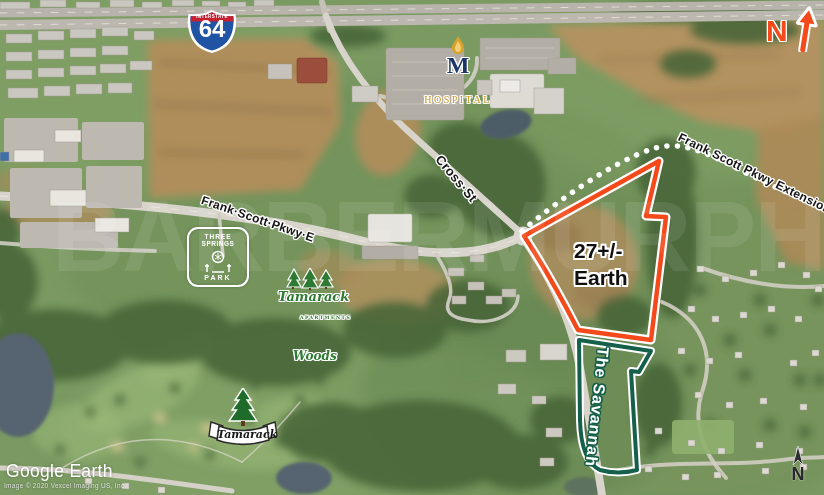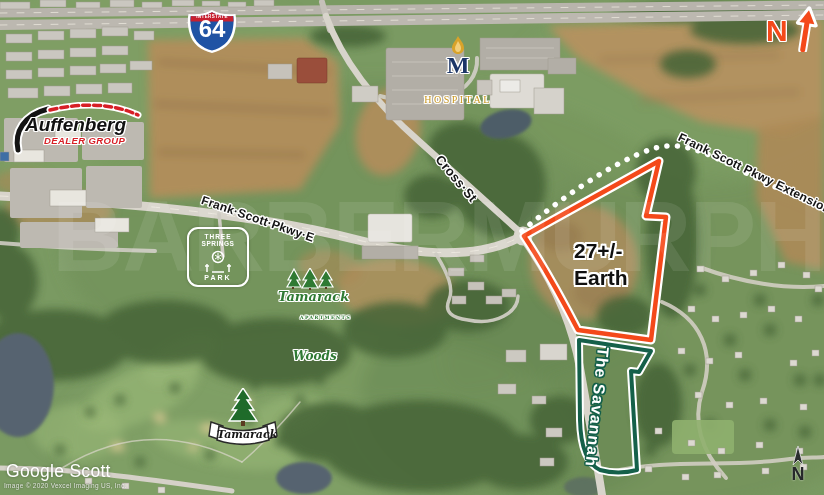--- a/index.html
+++ b/index.html
@@ -351,30 +351,20 @@
   <div id="shield" class="abs">
     <svg width="50" height="45" viewBox="0 0 50 45">
       <path d="M25,1 C19,4.5 11,6 1.5,5 C1.5,5 -0.5,14 2.5,24 C5.5,35 14,41.5 25,44 C36,41.5 44.5,35 47.5,24 C50.5,14 48.5,5 48.5,5 C39,6 31,4.5 25,1 Z" fill="#ffffff"></path>
       <path d="M25,3.2 C19.5,6.2 12,7.7 3.6,7 C3.3,9.5 3,15.5 4.8,22.8 C7.5,32.8 15,38.9 25,41.6 C35,38.9 42.5,32.8 45.2,22.8 C47,15.5 46.7,9.5 46.4,7 C38,7.7 30.5,6.2 25,3.2 Z" fill="#2053a4"></path>
       <path d="M4,7 C12.3,7.7 19.6,6.2 25,3.2 C30.4,6.2 37.7,7.7 46,7 C46.3,9 46.5,11 46.4,12.6 L3.6,12.6 C3.5,11 3.7,9 4,7 Z" fill="#c8202f"></path>
     </svg>
     <div class="banner abs nowrap">INTERSTATE</div>
     <div class="num abs nowrap">64</div>
   </div>
 
-  <div id="auff" class="abs">
-    <svg width="142" height="56" viewBox="0 0 142 56">
-      <path d="M10,48 C6,30 16,13 40,7" stroke="#ffffff" stroke-width="9" fill="none" stroke-linecap="round"></path>
-      <path d="M10,48 C6,30 16,13 40,7" stroke="#141414" stroke-width="5" fill="none" stroke-linecap="round"></path>
-      <path d="M42,8 C76,0 106,2 130,13" stroke="#ffffff" stroke-width="7" fill="none" stroke-linecap="round"></path>
-      <path d="M42,8 C76,0 106,2 130,13" stroke="#d71f26" stroke-width="3.5" fill="none" stroke-dasharray="7 4" stroke-linecap="round"></path>
-    </svg>
-    <span class="name abs nowrap halo">Auffenberg</span>
-    <span class="sub abs nowrap halo">DEALER GROUP</span>
-  </div>
 
   <div id="memorial" class="abs">
     <svg class="abs" style="left:52px;top:0;" width="16" height="18" viewBox="0 0 16 18">
       <path d="M8,0 C10,4 14,7 14,12 C14,15.5 11.5,18 8,18 C4.5,18 2,15.5 2,12 C2,8 5,5.5 8,0 Z" fill="#d9a32a"></path>
       <path d="M8,5 C9.2,7.5 11,9.5 11,12.3 C11,14.5 9.7,16 8,16 C6.3,16 5,14.5 5,12.3 C5,10 6.8,8 8,5 Z" fill="#f3cf7a"></path>
     </svg>
     <div class="m abs nowrap halo">M</div>
     <div class="sub abs nowrap halo">HOSPITAL</div>
   </div>
 
@@ -426,16 +416,16 @@
     <span class="n abs halo">N</span>
   </div>
 
   <div id="mini-north" class="abs">
     <svg class="abs" style="left:5px;top:0;" width="14" height="20" viewBox="0 0 14 20">
       <path d="M7,0 L12,19 L7,14 L2,19 Z" fill="#2b2d2f" stroke="#e8e8e8" stroke-width=".8"></path>
     </svg>
     <div class="n abs">N</div>
   </div>
 
-  <div id="ge" class="abs nowrap">Google Scott</div>
+  <div id="ge" class="abs nowrap">Google Earth</div>
   <div id="copyright" class="abs nowrap">Image © 2020 Vexcel Imaging US, Inc.</div>
 
 </div>
 
 </body></html>

